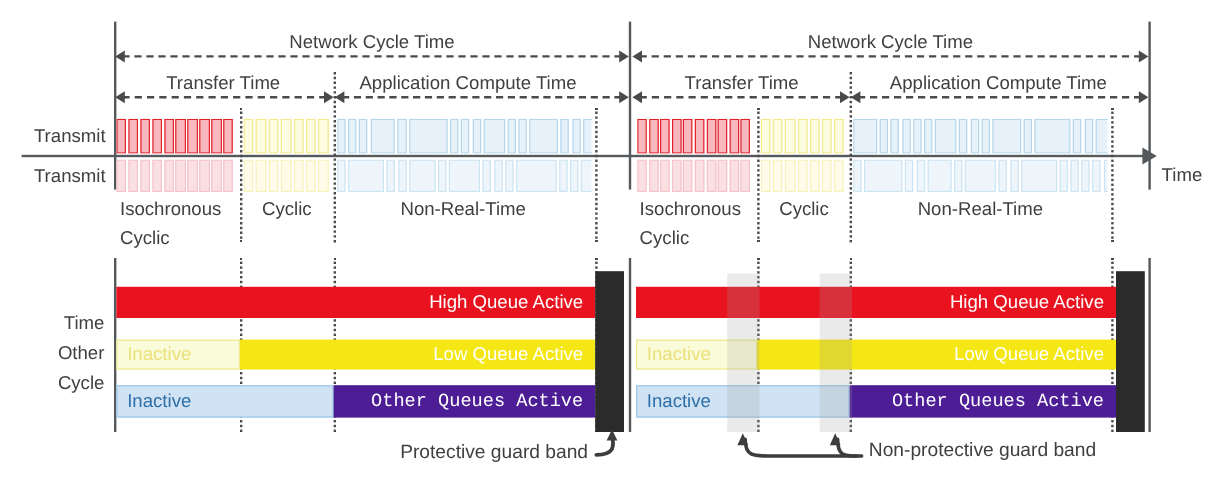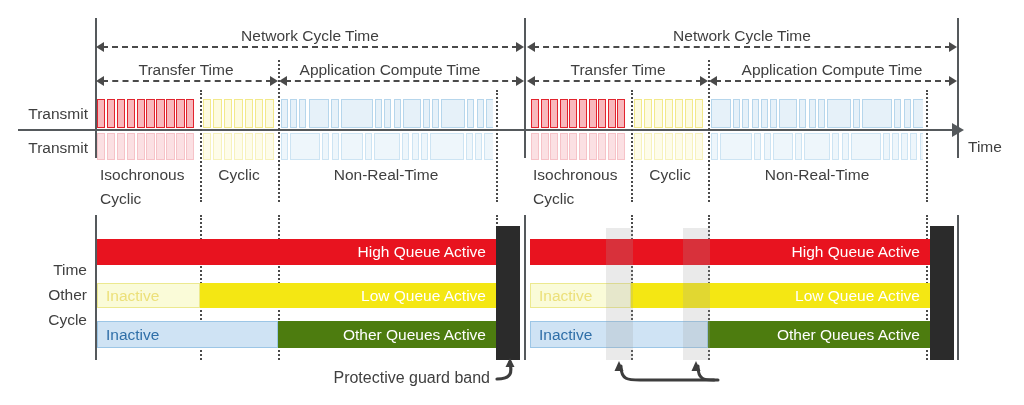--- a/index.html
+++ b/index.html
@@ -63,21 +63,21 @@
   .seg { height: 100%; position: relative; }
   .seg > span {
     position: absolute; top: 50%; transform: translateY(-50%);
     font-size: 15.5px; white-space: nowrap; line-height: 1;
   }
   .seg > span.left  { left: 8px; }
   .seg > span.right { right: 10px; }
 
   .s-red    { background: #e8131f; }
   .s-yel    { background: #f4e713; }
-  .s-blu    { background: #4d7c0f; }
+  .s-blu    { background: #4c1d95; font-family: Liberation Mono, monospace; }
   .s-yeloff { background: #fafbd8; border: 1.6px solid #ece98f; }
   .s-bluoff { background: #cfe3f4; border: 1.6px solid #9cc6e6; }
 
   .t-white  { color: #ffffff; }
   .t-yeltxt { color: #ece07a; }
   .t-blutxt { color: #2f6fa8; }
 
   
   .gb-black { position: absolute; background: #2b2b2b; }
   .gb-grey  { position: absolute; background: rgba(160,160,160,0.22); }
@@ -387,20 +387,21 @@
     </div>
   </div>
 
   <div class="gb-grey" style="left:606px; top:228px; width:27px; height:132px;"></div>
   <div class="gb-grey" style="left:683px; top:228px; width:27px; height:132px;"></div>
 
   <div class="gb-black" style="left:496px; top:226px; width:24px; height:134px;"></div>
   <div class="gb-black" style="left:930px; top:226px; width:24px; height:134px;"></div>
 
   <div class="lbl r big" style="left:490px; top:370px;">Protective guard band</div>
+  <div class="lbl big" style="left:724px; top:368px;">Non-protective guard band</div>
 
   <svg class="ov" viewBox="0 0 1024 405">
 
     <path d="M 497 379 C 512 379 512 372 510 362" fill="none" stroke="#3d3d3d" stroke-width="3.2" stroke-linecap="round"></path>
     <polygon points="510,358 505.5,367 514.5,367" fill="#3d3d3d"></polygon>
 
     <path d="M 621 366 C 621 380 628 380 640 380 L 718 380" fill="none" stroke="#3d3d3d" stroke-width="3.0" stroke-linecap="round"></path>
     <polygon points="619,361 614.5,371 623.5,371" fill="#3d3d3d"></polygon>
     <path d="M 698 366 C 698 380 704 380 714 380" fill="none" stroke="#3d3d3d" stroke-width="3.0" stroke-linecap="round"></path>
     <polygon points="696,361 691.5,371 700.5,371" fill="#3d3d3d"></polygon>

